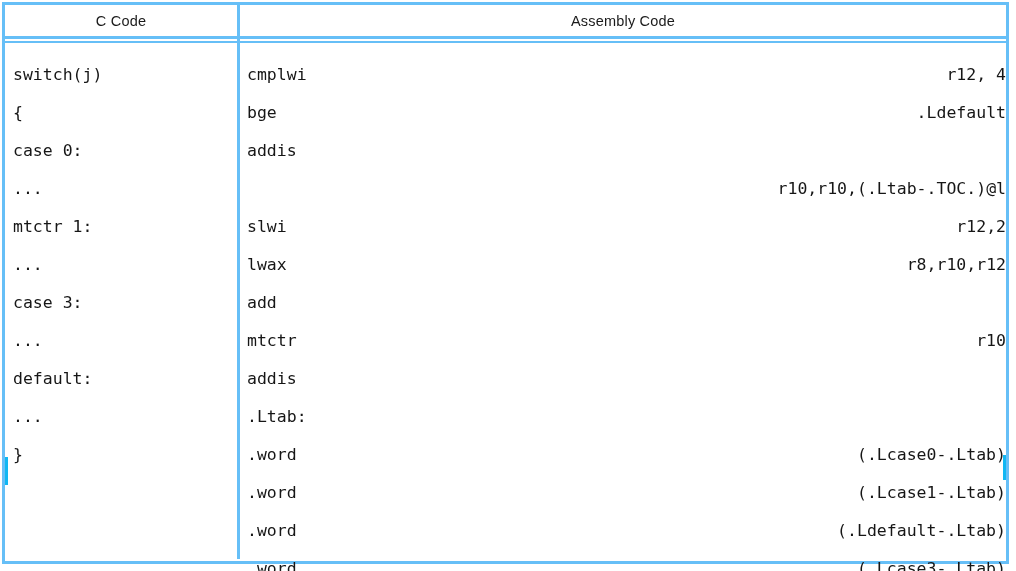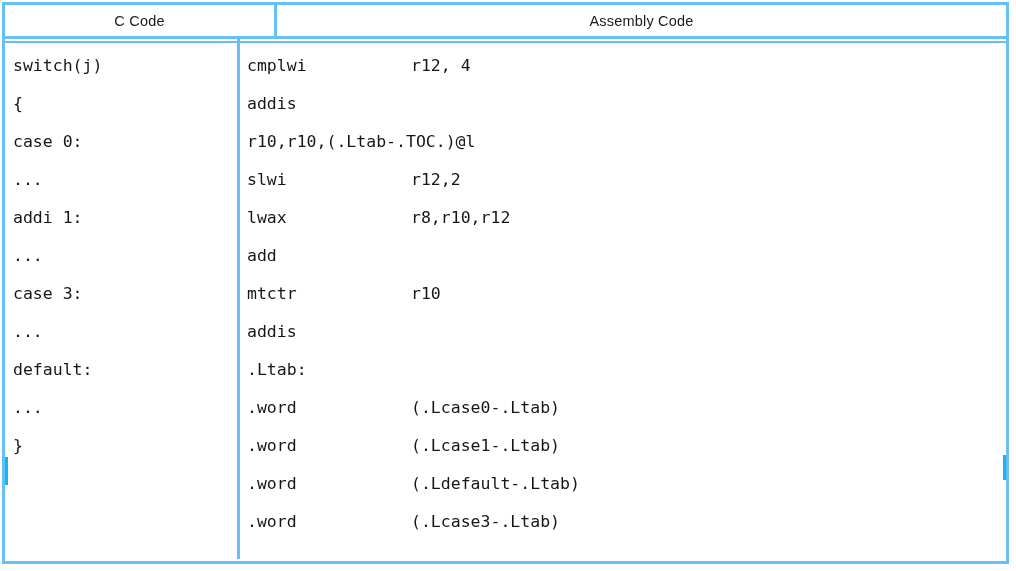--- a/index.html
+++ b/index.html
@@ -47,21 +47,21 @@
     display: flex;
     align-items: center;
     justify-content: center;
     box-sizing: border-box;
     font-family: "Liberation Sans", sans-serif;
     font-size: 14.5px;
     color: #1a1a1a;
     letter-spacing: 0.2px;
     white-space: nowrap;
   }
-  .header-cell.left  { width: 272px; border-right: 3px solid #66BFF7; }
+  .header-cell.left  { width: 235px; border-right: 3px solid #66BFF7; }
   .header-cell.right { flex: 1 1 auto; }
 
   
   .header-double-rule {
     position: absolute;
     left: 0;
     right: 0;
     top: 36px;
     height: 2px;
     background: #66BFF7;
@@ -70,21 +70,21 @@
   
   .table-body {
     position: relative;
     display: flex;
     height: 520px;
     box-sizing: border-box;
   }
   .col {
     position: relative;
     box-sizing: border-box;
-    padding-top: 8px;
+    padding-top: 17px;
   }
   .col.c-col {
     width: 235px;
     border-right: 3px solid #66BFF7;
   }
   .col.asm-col {
     flex: 1 1 auto;
   }
 
   .code-line {
@@ -102,21 +102,21 @@
     height: 38px;
     line-height: 38px;
     font-family: "DejaVu Sans Mono", monospace;
     font-size: 16.5px;
     color: #161616;
     white-space: pre;
     padding-left: 7px;
     box-sizing: border-box;
   }
   .mnemonic { width: 164px; flex: 0 0 164px; }
-  .operand  { flex: 1 1 auto; }
+  .operand  { flex: 1 1 auto; text-align: right; }
 
   
   .edge-accent {
     position: absolute;
     width: 3px;
     background: #11B7F3;
   }
   .edge-accent.left  { left: 0px;  top: 452px; height: 28px; }
   .edge-accent.right { right: 0px; top: 450px; height: 25px; }
 </style>
@@ -133,38 +133,42 @@
     </div>
     <div class="header-double-rule"></div>
 
     <div class="table-body">
 
       <div class="col c-col">
         <div class="code-line">switch(j)</div>
         <div class="code-line">{</div>
         <div class="code-line">case 0:</div>
         <div class="code-line">...</div>
-        <div class="code-line">addi 1:</div>
+        <div class="code-line">mtctr 1:</div>
         <div class="code-line">...</div>
         <div class="code-line">case 3:</div>
         <div class="code-line">...</div>
         <div class="code-line">default:</div>
         <div class="code-line">...</div>
         <div class="code-line">}</div>
         <div class="code-line"></div>
         <div class="code-line"></div>
         <div class="code-line"></div>
       </div>
 
       <div class="col asm-col">
         <div class="asm-line">
           <span class="mnemonic">cmplwi</span>
           <span class="operand">r12, 4</span>
         </div>
         <div class="asm-line">
+          <span class="mnemonic">bge</span>
+          <span class="operand">.Ldefault</span>
+        </div>
+        <div class="asm-line">
           <span class="mnemonic">addis</span>
         </div>
         <div class="asm-line">
           <span class="operand">r10,r10,(.Ltab-.TOC.)@l</span>
         </div>
         <div class="asm-line">
           <span class="mnemonic">slwi</span>
           <span class="operand">r12,2</span>
         </div>
         <div class="asm-line">

